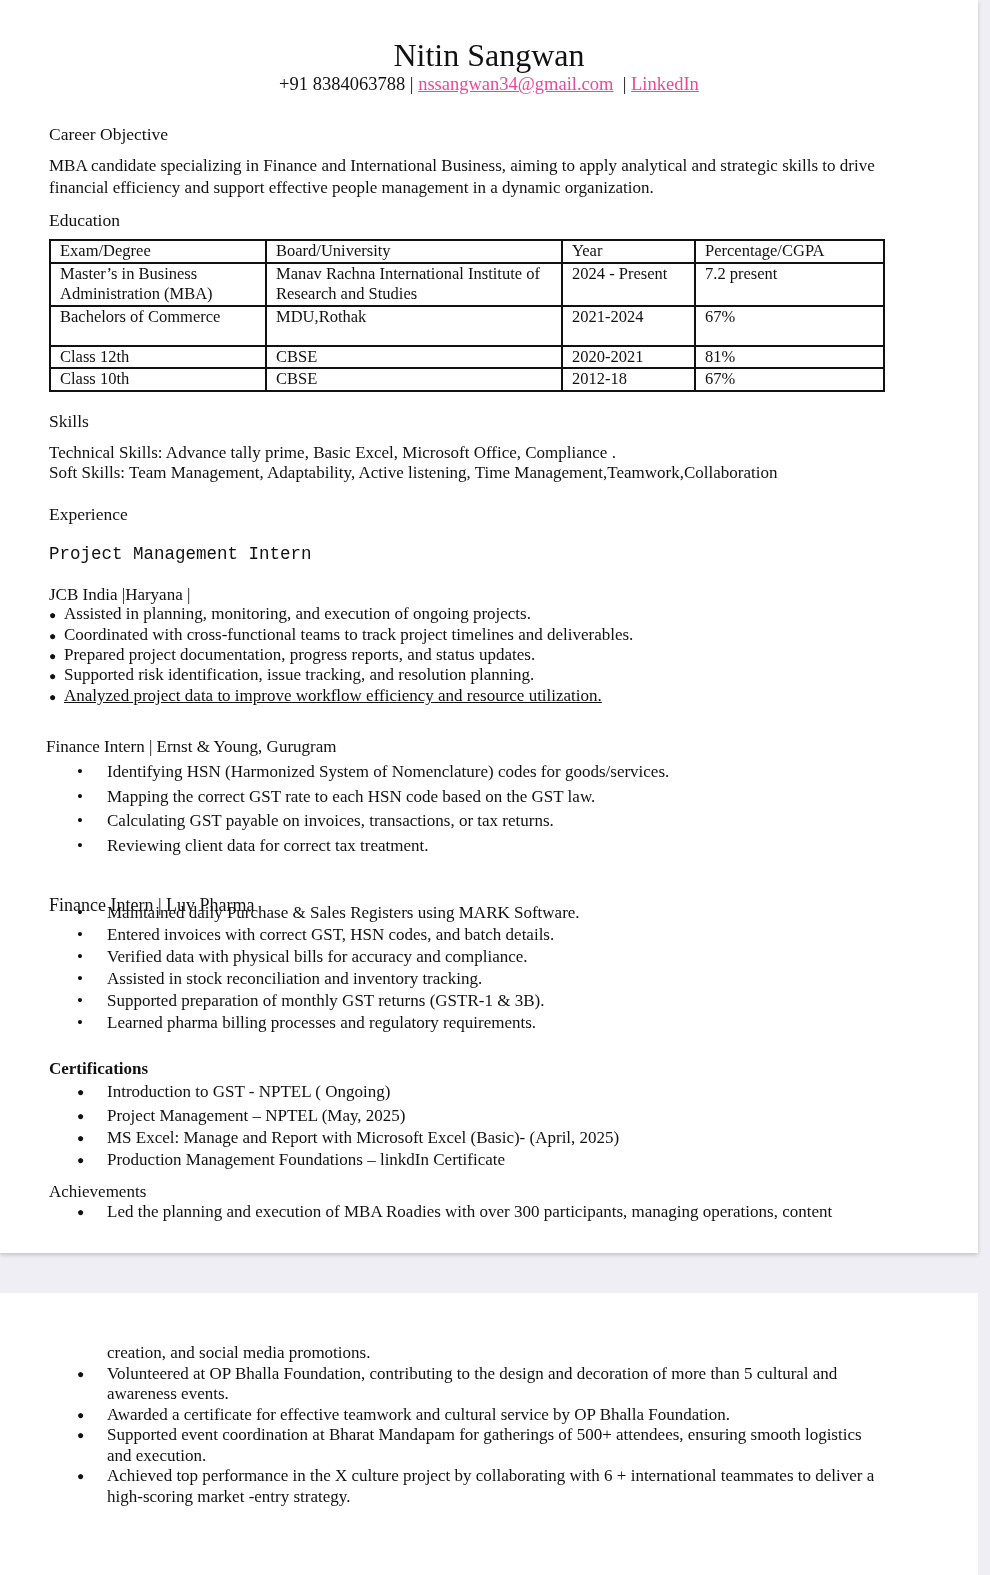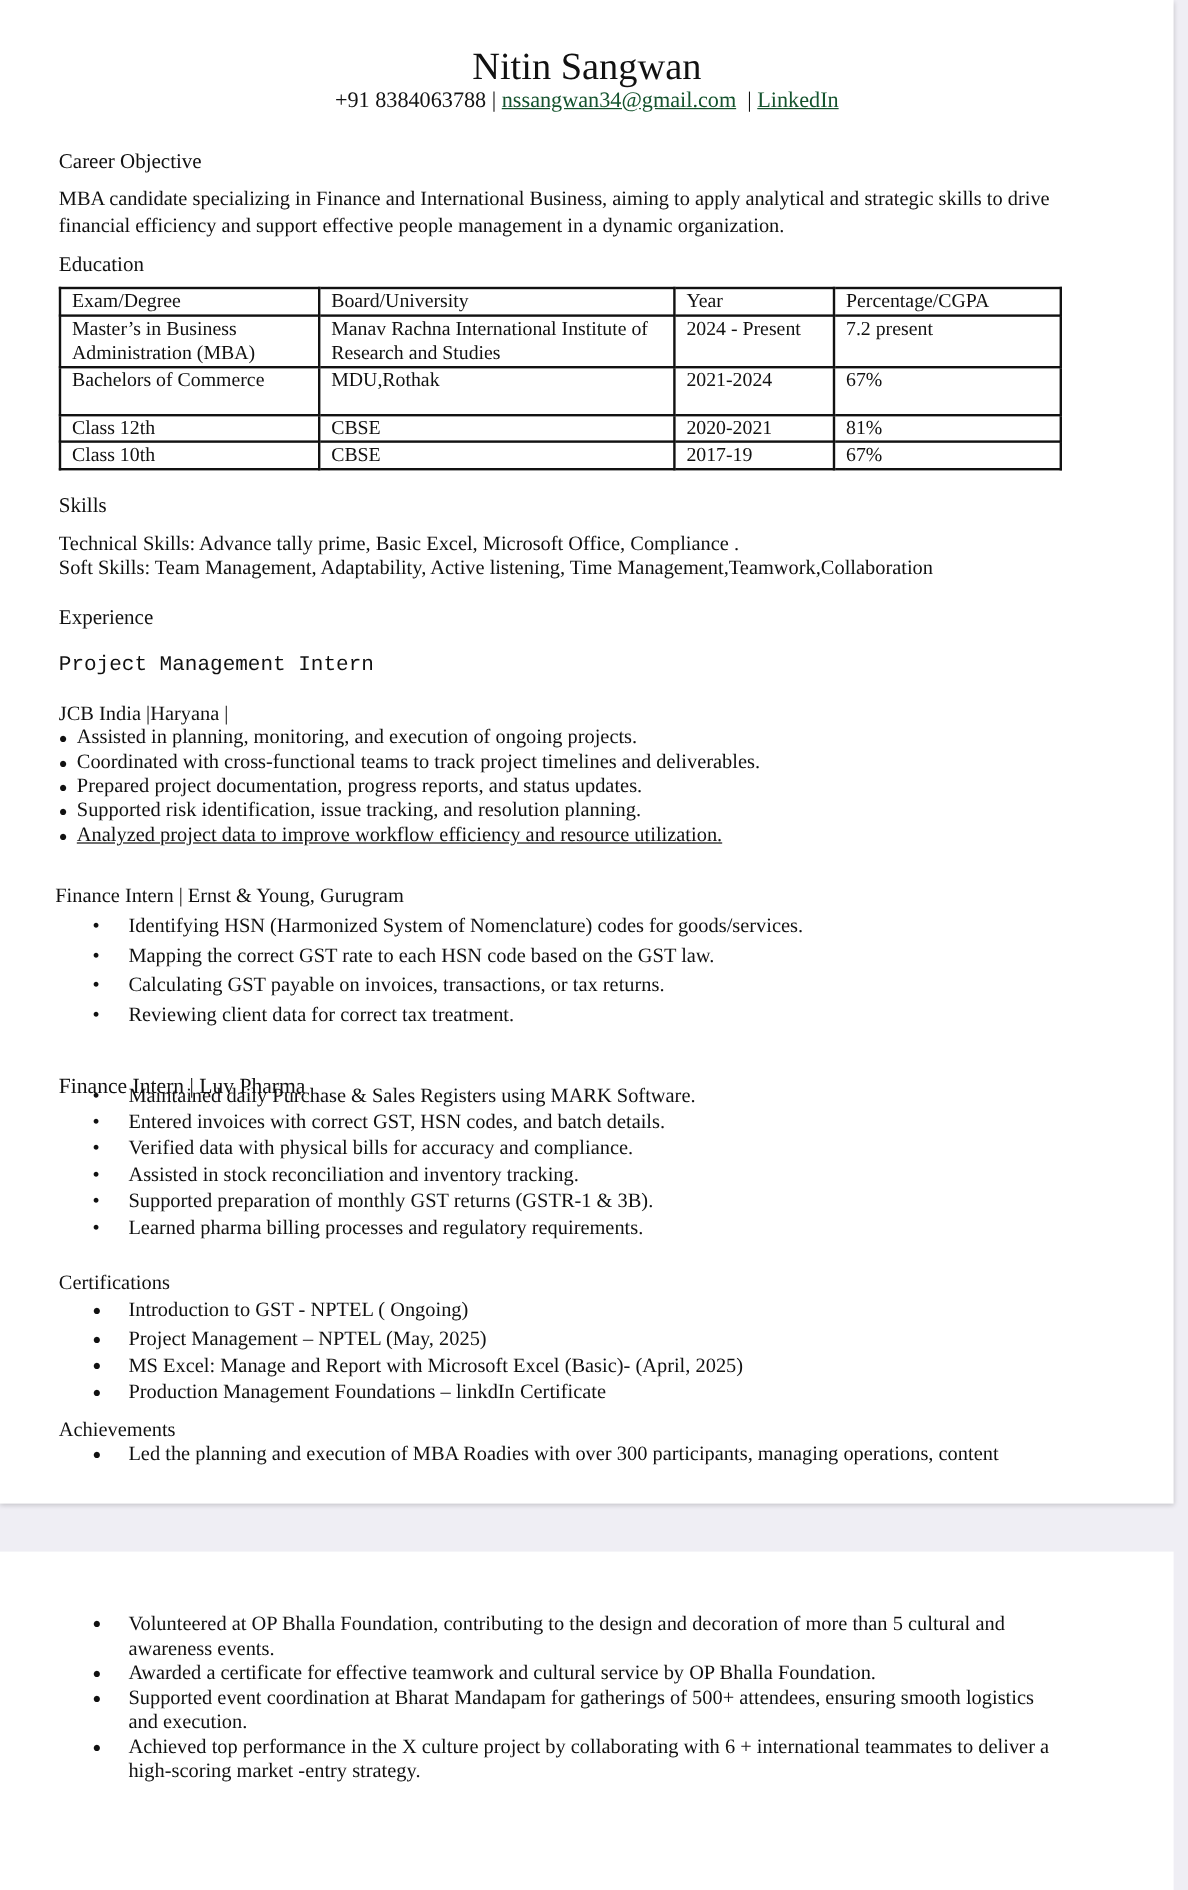--- a/index.html
+++ b/index.html
@@ -10,21 +10,21 @@
     color:#111;
   }
   .page {
     position:absolute; left:0; width:978px; background:#ffffff;
   }
   #page1 { top:0; height:1253px; box-shadow:0 2px 4px rgba(0,0,0,0.18); }
   #page2 { top:1293px; height:282px; }
   .abs { position:absolute; white-space:nowrap; }
   .name { left:0; width:978px; text-align:center; top:36px; font-size:32px; line-height:38px; }
   .contact { left:0; width:978px; text-align:center; top:73px; font-size:18.5px; line-height:22px; }
-  .contact a { color:#14532d; text-decoration:underline; }
+  .contact a { color:#ec4899; text-decoration:underline; }
   .hdg { font-size:17.5px; line-height:22px; }
   .body { font-size:17px; line-height:22px; }
   .para { white-space:normal; width:860px; font-size:17px; line-height:22px; }
   table.edu {
     position:absolute; left:49px; top:239px; width:836px;
     border-collapse:collapse; font-size:16.5px; line-height:20.5px;
   }
   table.edu td { border:2px solid #111; padding:0 9px; vertical-align:top; }
   .bl { position:absolute; font-size:17px; line-height:20.5px; white-space:nowrap; }
   .bl .dot { display:inline-block; width:15px; }
@@ -70,21 +70,21 @@
     </tr>
     <tr style="height:22px;">
       <td>Class 12th</td>
       <td>CBSE</td>
       <td>2020-2021</td>
       <td>81%</td>
     </tr>
     <tr style="height:22px;margin-top:34px;">
       <td>Class 10th</td>
       <td>CBSE</td>
-      <td>2017-19</td>
+      <td>2012-18</td>
       <td>67%</td>
     </tr>
   </tbody>
     </table>
 
   <div class="abs hdg" style="left:49px; top:410px;">Skills</div>
   <div class="abs body" style="left:49px; top:442px;">Technical Skills: Advance tally prime, Basic Excel, Microsoft Office, Compliance .</div>
   <div class="abs body" style="left:49px; top:462px;">Soft Skills: Team Management, Adaptability, Active listening, Time Management,Teamwork,Collaboration</div>
 
   <div class="abs hdg" style="left:49px; top:503px;">Experience</div>
@@ -108,36 +108,37 @@
   <div class="abs lg" style="left:49px; top:880px; line-height:22px;margin-top:14px;">Finance Intern | Luv Pharma</div>
   <ul class="b2" style="left:49px; top:902px; line-height:22px;">
     <li class="lg"><span class="dot">•</span><span>Maintained daily Purchase &amp; Sales Registers using MARK Software.</span></li>
     <li class="lg"><span class="dot">•</span><span>Entered invoices with correct GST, HSN codes, and batch details.</span></li>
     <li class="lg"><span class="dot">•</span><span>Verified data with physical bills for accuracy and compliance.</span></li>
     <li class="lg"><span class="dot">•</span><span>Assisted in stock reconciliation and inventory tracking.</span></li>
     <li class="lg"><span class="dot">•</span><span>Supported preparation of monthly GST returns (GSTR-1 &amp; 3B).</span></li>
     <li class="lg"><span class="dot">•</span><span>Learned pharma billing processes and regulatory requirements.</span></li>
   </ul>
 
-  <div class="abs body" style="left:49px; top:1058px;">Certifications</div>
+  <div class="abs body" style="left:49px; top:1058px;font-weight:bold;">Certifications</div>
   <ul class="b2" style="left:49px; top:1081px; line-height:22px;">
     <li style="margin-bottom:2px;"><span class="dot" style="font-size:12px;">●</span><span>Introduction to GST - NPTEL ( Ongoing)</span></li>
     <li><span class="dot" style="font-size:12px;">●</span><span>Project Management – NPTEL (May, 2025)</span></li>
     <li><span class="dot" style="font-size:12px;">●</span><span>MS Excel: Manage and Report with Microsoft Excel (Basic)- (April, 2025)</span></li>
     <li><span class="dot" style="font-size:12px;">●</span><span>Production Management Foundations – linkdIn Certificate</span></li>
   </ul>
 
   <div class="abs body" style="left:49px; top:1181px;">Achievements</div>
   <ul class="b2" style="left:49px; top:1201px; line-height:22px;">
     <li><span class="dot" style="font-size:12px;">●</span><span>Led the planning and execution of MBA Roadies with over 300 participants, managing operations, content</span></li>
   </ul>
 </div>
 
 <div class="page" id="page2">
   <ul class="b2" style="left:49px; top:50px; line-height:20.5px;">
+    <li><span>creation, and social media promotions.</span></li>
     <li><span class="dot" style="font-size:12px;">●</span><span>Volunteered at OP Bhalla Foundation, contributing to the design and decoration of more than 5 cultural and</span></li>
     <li><span>awareness events.</span></li>
     <li><span class="dot" style="font-size:12px;">●</span><span>Awarded a certificate for effective teamwork and cultural service by OP Bhalla Foundation.</span></li>
     <li><span class="dot" style="font-size:12px;">●</span><span>Supported event coordination at Bharat Mandapam for gatherings of 500+ attendees, ensuring smooth logistics</span></li>
     <li><span>and execution.</span></li>
     <li><span class="dot" style="font-size:12px;">●</span><span>Achieved top performance in the X culture project by collaborating with 6 + international teammates to deliver a</span></li>
     <li><span>high-scoring market -entry strategy.</span></li>
   </ul>
 </div>
 

